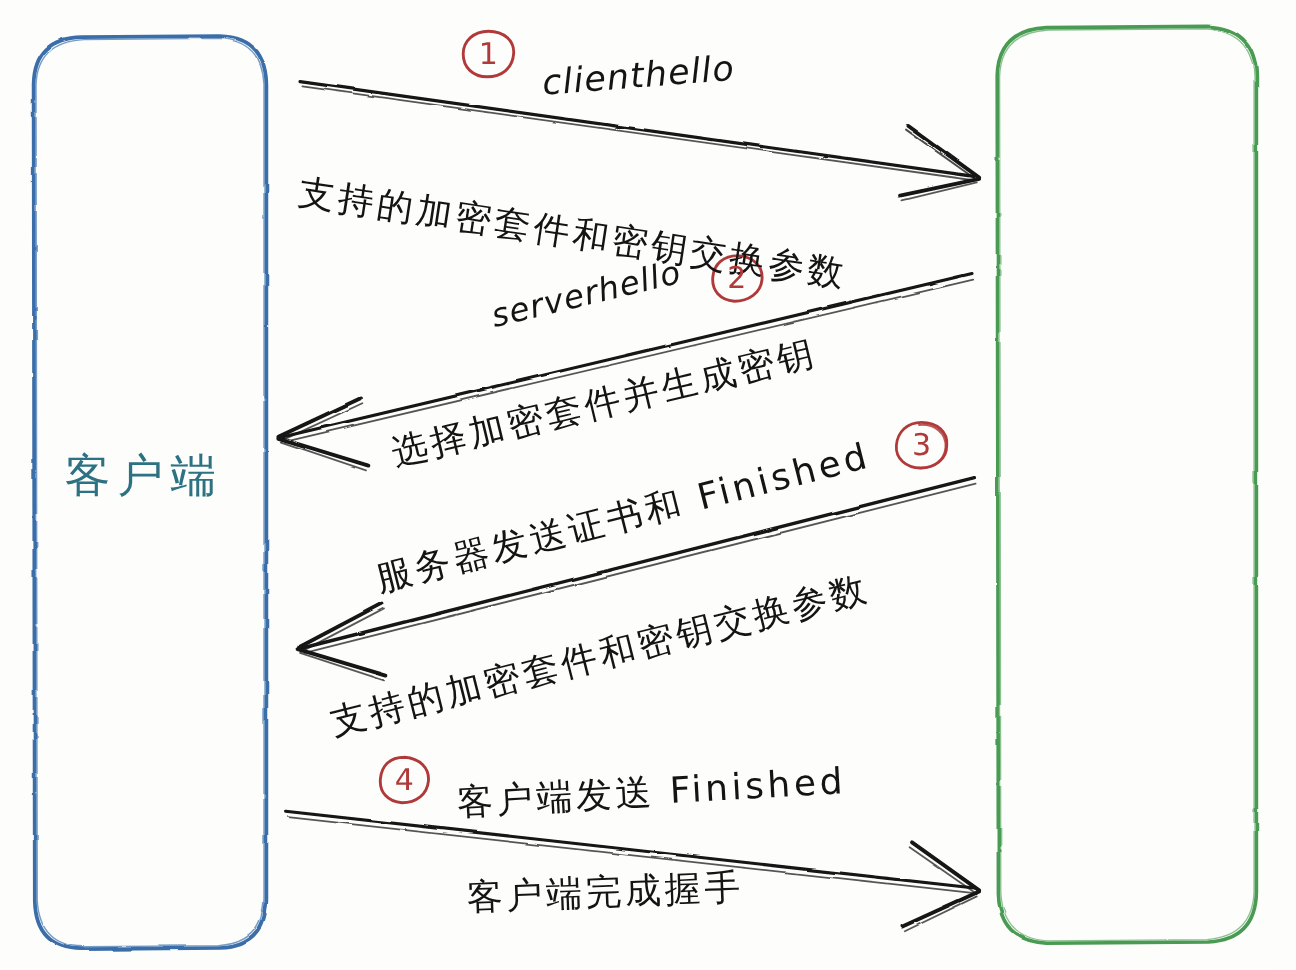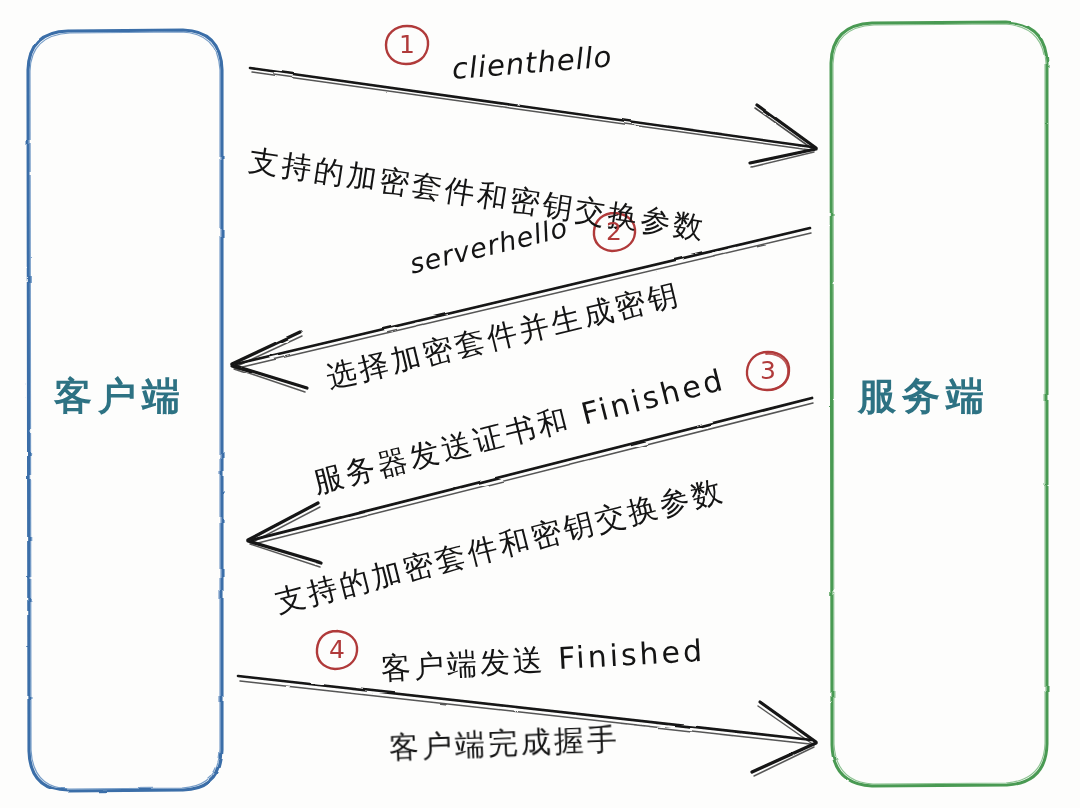--- a/index.html
+++ b/index.html
@@ -19,21 +19,21 @@
     position: absolute;
     inset: 0;
     width: 1080px;
     height: 808px;
   }
   .lane-label {
     position: absolute;
     font-family: "DejaVu Sans", sans-serif;
     font-size: 38px;
     letter-spacing: 6px;
-    font-weight: 700;
+    font-weight: 400;
     white-space: nowrap;
     user-select: none;
   }
   .msg-label {
     position: absolute;
     font-family: "DejaVu Sans", sans-serif;
     white-space: nowrap;
     color: #141414;
     transform-origin: 0 50%;
     user-select: none;
@@ -129,21 +129,20 @@
       <path d="M 240 681 L 810 744" fill="none" stroke="#2a2a2a" stroke-width="1.5" stroke-linecap="round" opacity="0.8"></path>
       <path d="M 760 702 L 816 742" fill="none" stroke="#141414" stroke-width="3.2" stroke-linecap="round"></path>
       <path d="M 758 706 L 814 745" fill="none" stroke="#141414" stroke-width="1.5" stroke-linecap="round" opacity="0.7"></path>
       <path d="M 752 772 L 816 743" fill="none" stroke="#141414" stroke-width="3.2" stroke-linecap="round"></path>
       <path d="M 754 776 L 814 747" fill="none" stroke="#141414" stroke-width="1.5" stroke-linecap="round" opacity="0.7"></path>
     </g>
   </svg>
 
   <div class="lane-label" style="left:54px; top:371px; color:#2d7283;">客户端</div>
 
-  <div class="lane-label" style="left:858px; top:371px; color:#2d7283;">服务端</div>
 
   <div class="step-badge" style="left:384px; top:24px;">
     <svg viewBox="0 0 46 42">
       <path d="M 23 2 C 36 2 45 10 44 21 C 43 33 34 40 22 40 C 10 40 2 32 2 21 C 2 10 11 2 23 2" fill="none" stroke="#b03a3a" stroke-width="2.4" stroke-linecap="round"></path>
     </svg>
     <span class="num">1</span>
   </div>
 
   <div class="step-badge" style="left:591px; top:211px;">
     <svg viewBox="0 0 46 42">

